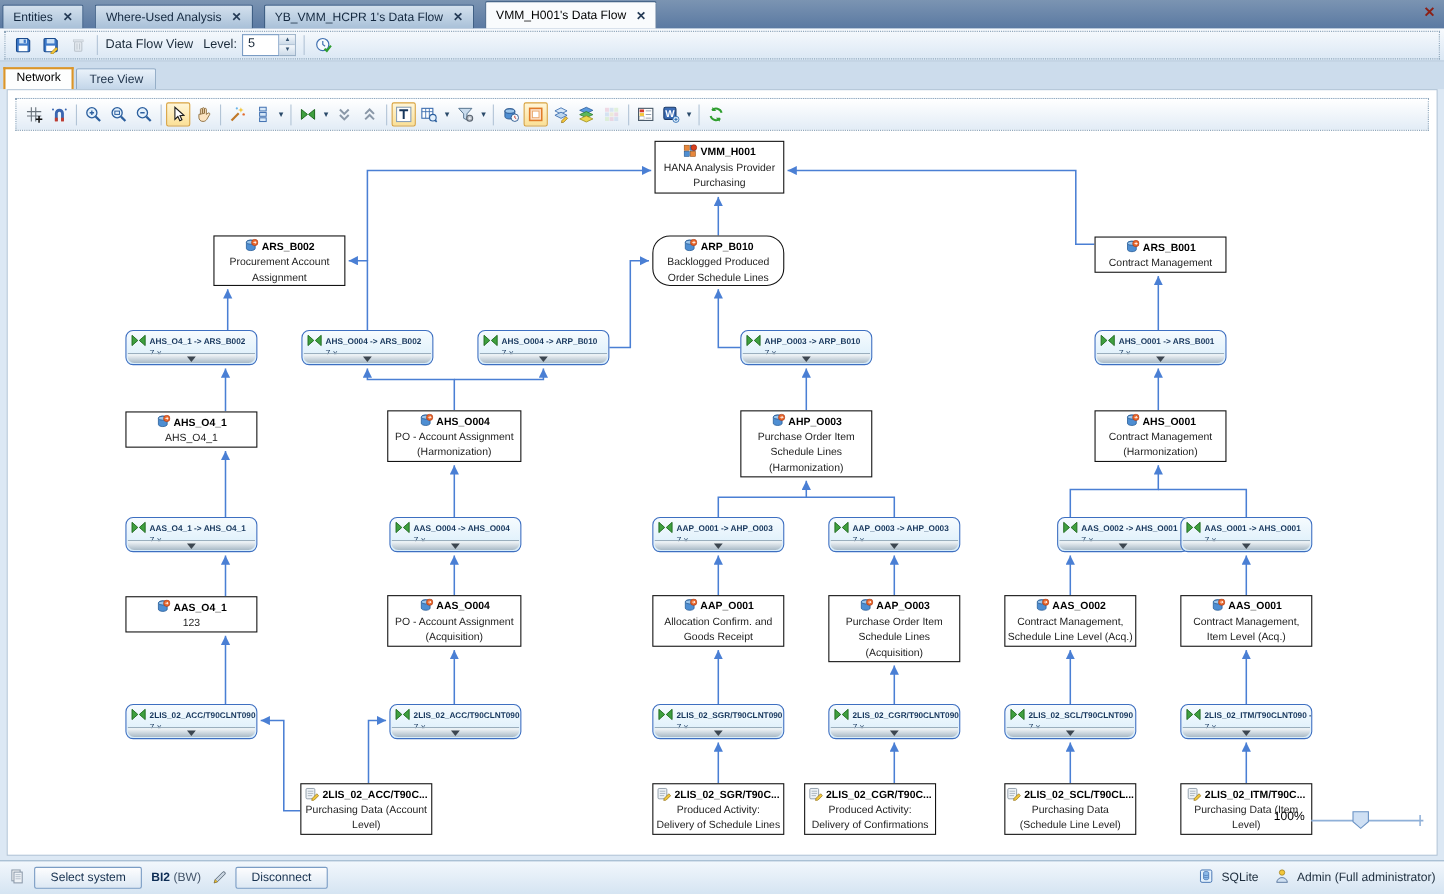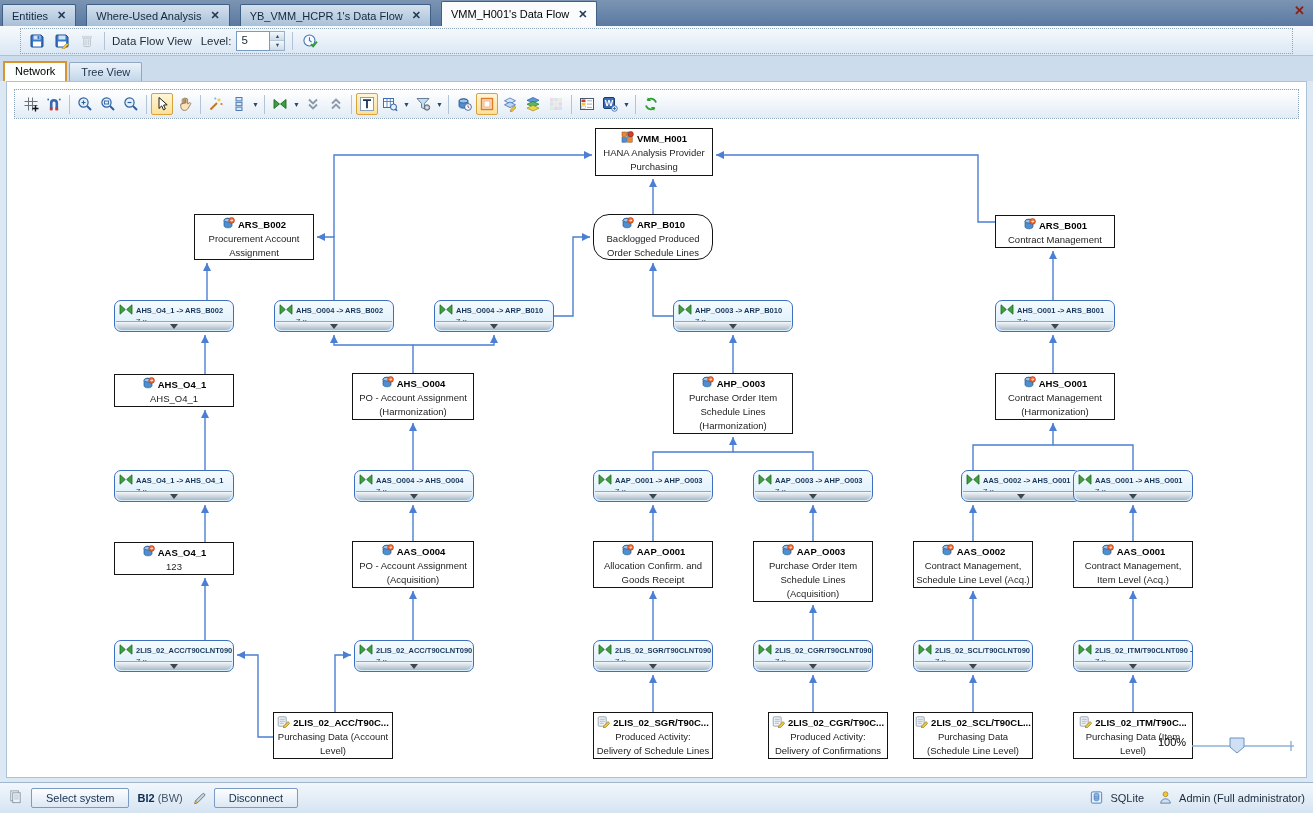--- a/index.html
+++ b/index.html
@@ -25,21 +25,21 @@
   .doc-tab.active {
     height:25px; background:#f9fbfd; color:#000;
   }
   .doc-tab .x { font-weight:bold; font-size:11px; color:#243a55; }
   .tabbar-close { position:absolute; right:8px; top:4px; color:#8c1f14; font-weight:bold; font-size:13px; line-height:13px; }
   
   .toolbar {
     position:absolute; left:0; top:26px; right:0; height:30px;
     background:linear-gradient(#f7fafd,#dae7f4);
     border-bottom:1px solid #aec2d6; z-index:20;
-    display:flex; align-items:center; padding:1px 20px; font-size:11.5px; color:#1a2a3a;
+    display:flex; align-items:center; padding:1px 4px; font-size:11.5px; color:#1a2a3a;
   }
   .tb-group { display:flex; align-items:center; gap:5px; height:26px; border:1px dotted #8fa6ba; padding:0 6px; background:transparent; }
   .tb-group.left { flex:1; }
   .tb-group.right { justify-content:flex-end; padding-right:10px; }
   .tb-icon { width:20px; height:20px; display:flex; align-items:center; justify-content:center; }
   .tb-sep { width:1px; height:18px; background:#b2c4d6; margin:0 2px; }
   .combo { display:flex; align-items:stretch; width:352px; height:20px; border:1px solid #7a9cc4; background:#fff; }
   .combo .val { flex:1; padding:2px 5px; font-size:11.5px; color:#111; white-space:nowrap; overflow:hidden; }
   .combo .btn { width:16px; background:linear-gradient(#f4f8fc,#cddbe9); border-left:1px solid #9ab0c6; display:flex;align-items:center;justify-content:center; font-size:7px; color:#33506e; }
   .level-box { display:flex; align-items:stretch; height:20px; }
@@ -812,21 +812,21 @@
           <span><svg width="13" height="13" viewBox="0 0 13 13">
               <rect x="1.2" y="1.8" width="8" height="9.4" rx="1" fill="#eef2f6" stroke="#7a8a98" stroke-width=".7"></rect>
               <path d="M2.8 4.3h5M2.8 6.3h5M2.8 8.3h4" stroke="#9aa8b4" stroke-width=".7"></path>
               <path d="M6.8 10.8l4.2-4.2 1.7 1.7-4.2 4.2-2.1.4z" fill="#f0c53c" stroke="#8a6a10" stroke-width=".6"></path>
             </svg></span>
           <span>2LIS_02_SGR/T90C...</span>
         </div>
         <div class="n-desc">Produced Activity:</div>
         <div class="n-desc">Delivery of Schedule Lines</div>
       </div>
-      <div class="node" style="left: 768px; top: 712px; width: 120px; height: 47px;">
+      <div class="node" style="left: 731px; top: 712px; width: 120px; height: 47px;">
         <div class="n-title">
           <span><svg width="13" height="13" viewBox="0 0 13 13">
               <rect x="1.2" y="1.8" width="8" height="9.4" rx="1" fill="#eef2f6" stroke="#7a8a98" stroke-width=".7"></rect>
               <path d="M2.8 4.3h5M2.8 6.3h5M2.8 8.3h4" stroke="#9aa8b4" stroke-width=".7"></path>
               <path d="M6.8 10.8l4.2-4.2 1.7 1.7-4.2 4.2-2.1.4z" fill="#f0c53c" stroke="#8a6a10" stroke-width=".6"></path>
             </svg></span>
           <span>2LIS_02_CGR/T90C...</span>
         </div>
         <div class="n-desc">Produced Activity:</div>
         <div class="n-desc">Delivery of Confirmations</div>

